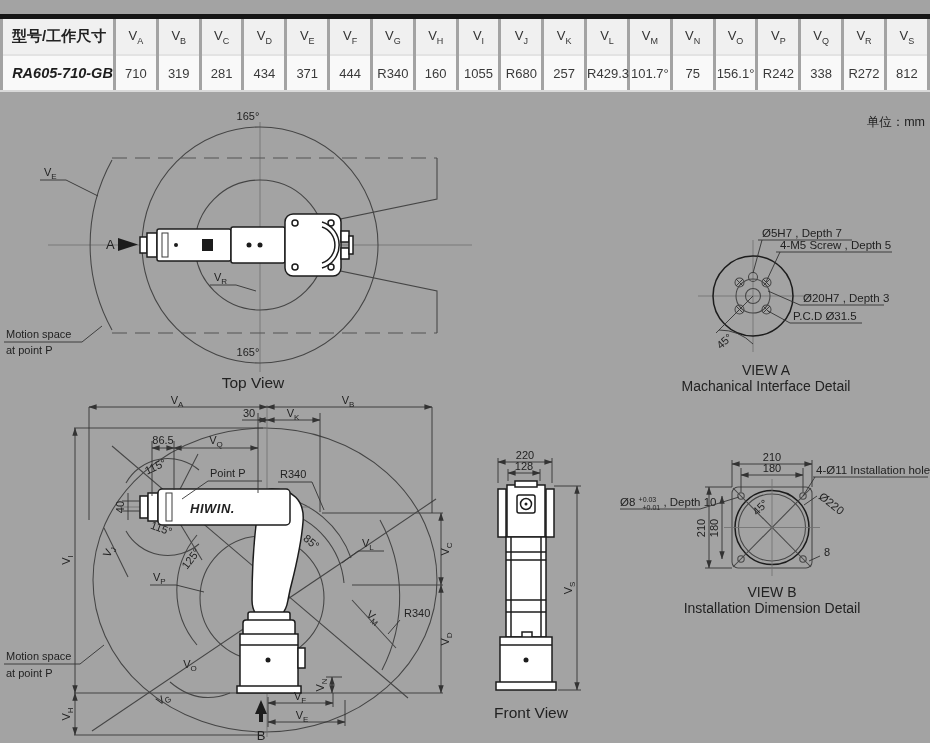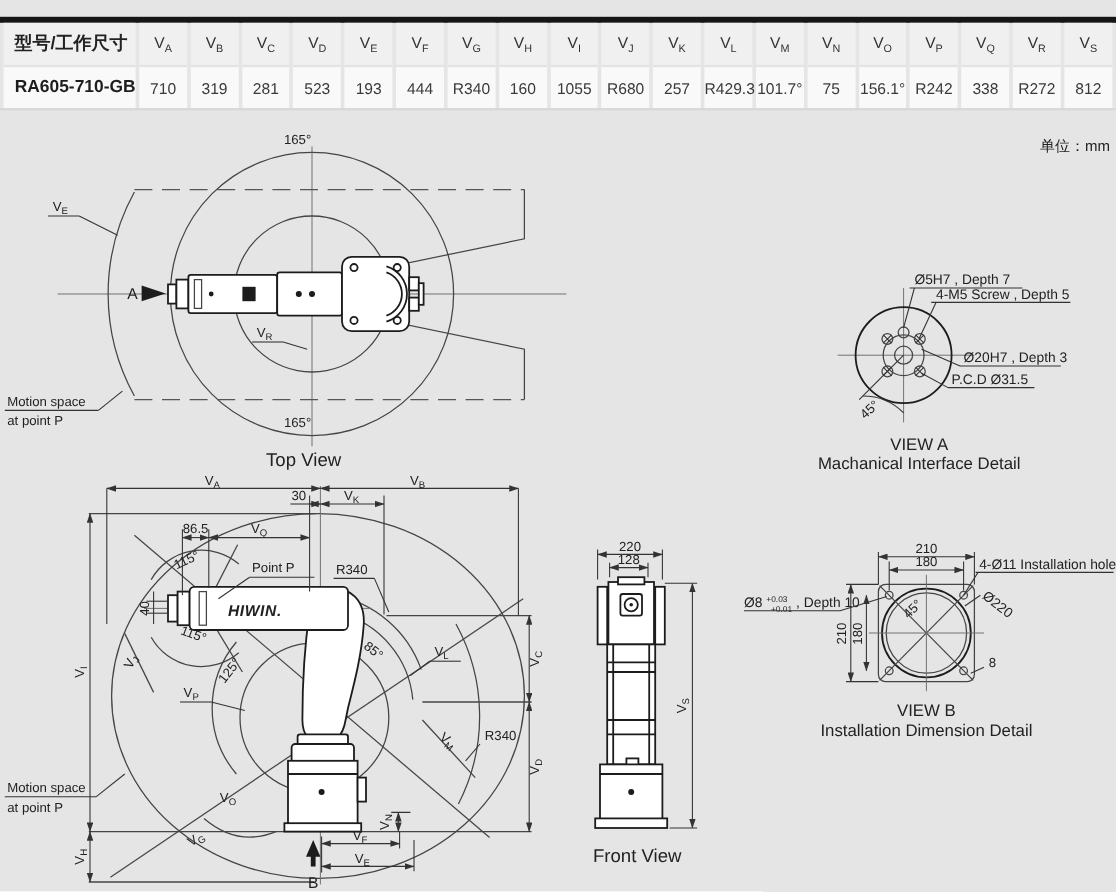--- a/index.html
+++ b/index.html
@@ -1,26 +1,26 @@
 <!DOCTYPE html>
 <html><head>
 <meta charset="utf-8">
 <style>
   html,body{margin:0;padding:0;background:#fff;}
-  .page{position:relative;width:930px;height:743px;background:#e5e5e5;overflow:hidden;
+  .page{position:relative;width:930px;height:743px;background:#a3a3a3;overflow:hidden;
         font-family:"Liberation Sans", sans-serif;color:#222;}
   
   table.spec{border-collapse:separate;border-spacing:3px 0;width:930px;table-layout:fixed;
              margin-top:14px;border-top:5px solid #161616;border-bottom:2px solid #d9d9d9;}
   table.spec th,table.spec td{padding:0;text-align:center;vertical-align:middle;}
   table.spec thead th{background:#f0f0f0;height:35px;font-size:13px;font-weight:normal;color:#333;
                       border-bottom:2px solid #e3e3e3;}
   table.spec thead th.c0{width:101px;text-align:left;padding-left:9px;font-size:15px;font-weight:bold;color:#222;}
   table.spec tbody td{background:#f9f9f9;height:34px;font-size:13px;color:#3a3a3a;}
-  table.spec tbody td.c0{text-align:right;padding-left:9px;font-size:14.5px;font-weight:bold;color:#1d1d1d;}
+  table.spec tbody td.c0{text-align:center;padding-left:9px;font-size:14.5px;font-weight:bold;color:#1d1d1d;font-style:italic;}
   table.spec sub{font-size:9px;}
   
   svg.drawing{position:absolute;left:0;top:88px;}
   .hair{stroke:#6e6e6e;stroke-width:.8;fill:none;}
   .thin{stroke:#454545;stroke-width:1.05;fill:none;}
   .dash{stroke:#555;stroke-width:1.05;fill:none;stroke-dasharray:15 8;}
   .dim{stroke:#333;stroke-width:.9;fill:none;}
   .bold{stroke:#1c1c1c;stroke-width:1.5;fill:#fff;}
   .boldn{stroke:#1c1c1c;stroke-width:1.5;fill:none;}
   .fillb{fill:#1c1c1c;stroke:none;}
@@ -63,22 +63,22 @@
           <th>V<sub>R</sub></th>
           <th>V<sub>S</sub></th>
         </tr>
     </thead>
     <tbody>
       <tr>
         <td class="c0">RA605-710-GB</td>
       <td>710</td>
           <td>319</td>
           <td>281</td>
-          <td>523</td>
-          <td>193</td>
+          <td>434</td>
+          <td>371</td>
           <td>444</td>
           <td>R340</td>
           <td>160</td>
           <td>1055</td>
           <td>R680</td>
           <td>257</td>
           <td>R429.3</td>
           <td>101.7°</td>
           <td>75</td>
           <td>156.1°</td>

